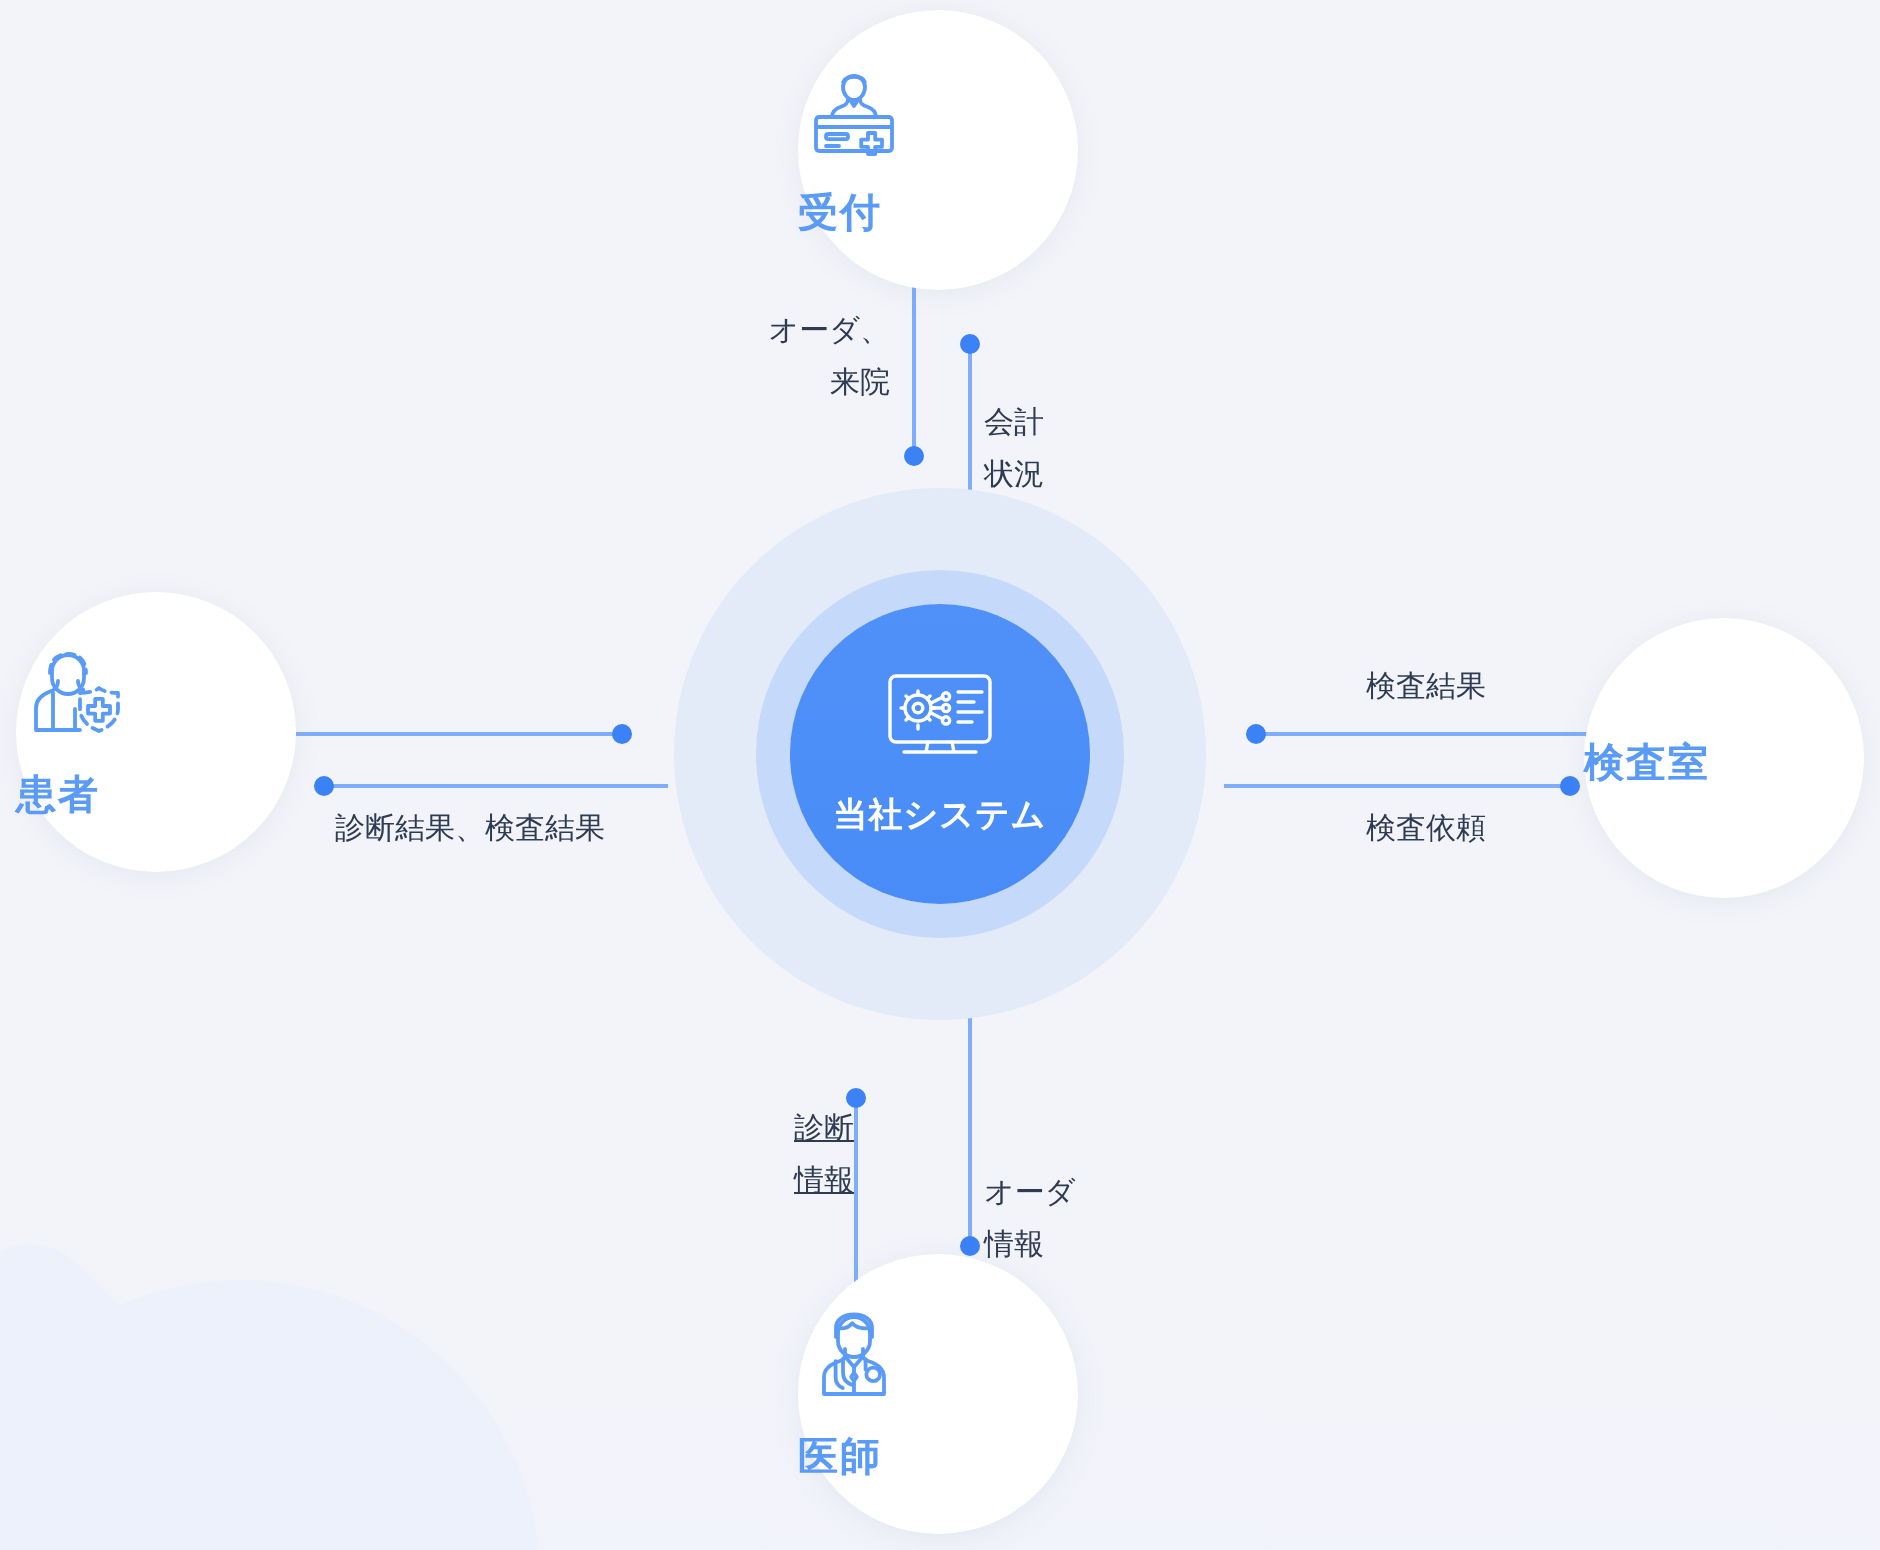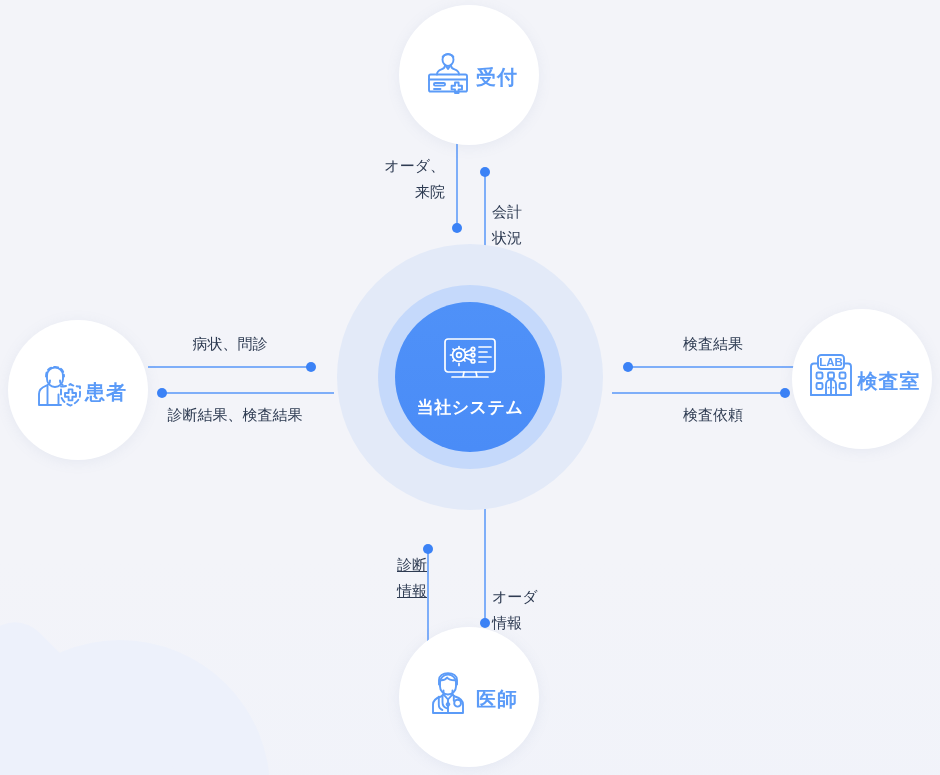--- a/index.html
+++ b/index.html
@@ -48,30 +48,30 @@
   .hub-core .hub-icon{margin-bottom:6px;}
   .hub-core .hub-label{
     color:#ffffff;font-size:17px;font-weight:bold;letter-spacing:.5px;
   }
 
   
   .node{
     position:absolute;width:140px;height:140px;border-radius:50%;
     background:#ffffff;
     box-shadow:0 2px 14px rgba(120,140,180,.10);
-    display:flex;
-    align-items:center;justify-content:center;
+    display:flex;flex-direction:column;
+    justify-content:center;
   }
   .node .node-icon{margin-bottom:2px;}
   .node .node-label{
     color:#5b9bf8;font-size:20px;font-weight:bold;letter-spacing:1px;
     margin-top:4px;
   }
   #node-reception{left:399px;top:5px;}
-  #node-patient  {left:8px;  top:320px;}
+  #node-patient  {left:8px;  top:296px;}
   #node-lab      {left:792px;top:309px;}
   #node-doctor   {left:399px;top:627px;}
 
   
   .conn{position:absolute;background:#7eaef9;}
   .conn.h{height:2px;}
   .conn.v{width:2px;}
   .dot{
     position:absolute;width:10px;height:10px;border-radius:50%;
     background:#3b82f6;
@@ -146,21 +146,20 @@
 
   <div class="conn h" id="line-testresult"></div>
   <div class="dot" id="dot-testresult"></div>
   <div class="conn h" id="line-testorder"></div>
   <div class="dot" id="dot-testorder"></div>
 
   <div class="caption ralign" id="cap-order-visit">オーダ、
 来院</div>
   <div class="caption lalign" id="cap-billing-status">会計
 状況</div>
-  <div class="caption center" id="cap-symptom">病状、問診</div>
   <div class="caption center" id="cap-testresult">検査結果</div>
   <div class="caption center" id="cap-result">診断結果、検査結果</div>
   <div class="caption center" id="cap-testorder">検査依頼</div>
   <div class="caption ralign" id="cap-diag-info">診断
 情報</div>
   <div class="caption lalign" id="cap-order-info">オーダ
 情報</div>
 
   <div class="hub hub-outer"></div>
   <div class="hub hub-mid"></div>
@@ -209,36 +208,20 @@
         <path d="M18.5 25.5v18"></path>
         <path d="M29.5 33.5v10"></path>
         <path d="M32 25.5c7 0 9.5-2.5 9.5-2.5s2.5 2.5 9.5 2.5v8c0 6-5.5 9.5-9.5 11-4-1.5-9.5-5-9.5-11z" stroke-dasharray="5 3.4"></path>
         <path d="M39.6 28.4h3.8v3.6h3.6v3.8h-3.6v3.6h-3.8v-3.6H36v-3.8h3.6z"></path>
       </svg>
     </span>
     <span class="node-label">患者</span>
   </div>
 
   <div class="node" id="node-lab">
-    <span class="node-icon">
-      <svg width="54" height="52" viewBox="0 0 54 52" fill="none" stroke="#5b9bf8" stroke-width="1.9" stroke-linecap="round" stroke-linejoin="round">
-        <rect x="14" y="5" width="26" height="14" rx="3.2"></rect>
-        <text x="27" y="16.4" font-family="Liberation Sans, sans-serif" font-size="11.5" font-weight="bold" fill="#5b9bf8" stroke="none" text-anchor="middle">LAB</text>
-        <path d="M14 13.5H10a3 3 0 0 0-3 3V45h40V16.5a3 3 0 0 0-3-3h-4"></path>
-        <path d="M7 45h40"></path>
-        <rect x="12.5" y="22.5" width="6" height="6" rx="1.4"></rect>
-        <rect x="24" y="22.5" width="6" height="6" rx="1.4"></rect>
-        <rect x="35.5" y="22.5" width="6" height="6" rx="1.4"></rect>
-        <rect x="12.5" y="33" width="6" height="6" rx="1.4"></rect>
-        <rect x="35.5" y="33" width="6" height="6" rx="1.4"></rect>
-        <path d="M22 45V34.5a5 5 0 0 1 5-5 5 5 0 0 1 5 5V45"></path>
-        <path d="M27 30v15"></path>
-        <path d="M24.6 37.6h.01M29.4 37.6h.01"></path>
-      </svg>
-    </span>
     <span class="node-label">検査室</span>
   </div>
 
   <div class="node" id="node-doctor">
     <span class="node-icon">
       <svg width="56" height="52" viewBox="0 0 56 52" fill="none" stroke="#5b9bf8" stroke-width="1.9" stroke-linecap="round" stroke-linejoin="round">
         <path d="M20 14.5a8 8 0 0 1 16 0v4a8 8 0 0 1-16 0z"></path>
         <path d="M19 16.5V12c0-4.2 3.8-6.8 9-6.8s9 2.6 9 6.8v4.5"></path>
         <path d="M21.5 12.2c2.4 0 4.4-1.1 5.6-2.6 1.4 1.6 4.6 2.6 7.4 2.6"></path>
         <path d="M23.5 22.5v3.2c0 1.4-.7 2.1-2.6 2.8C16.2 30 13 32.2 13 36.6V45h30v-8.4c0-4.4-3.2-6.6-7.9-8.1-1.9-.7-2.6-1.4-2.6-2.8v-3.2"></path>

